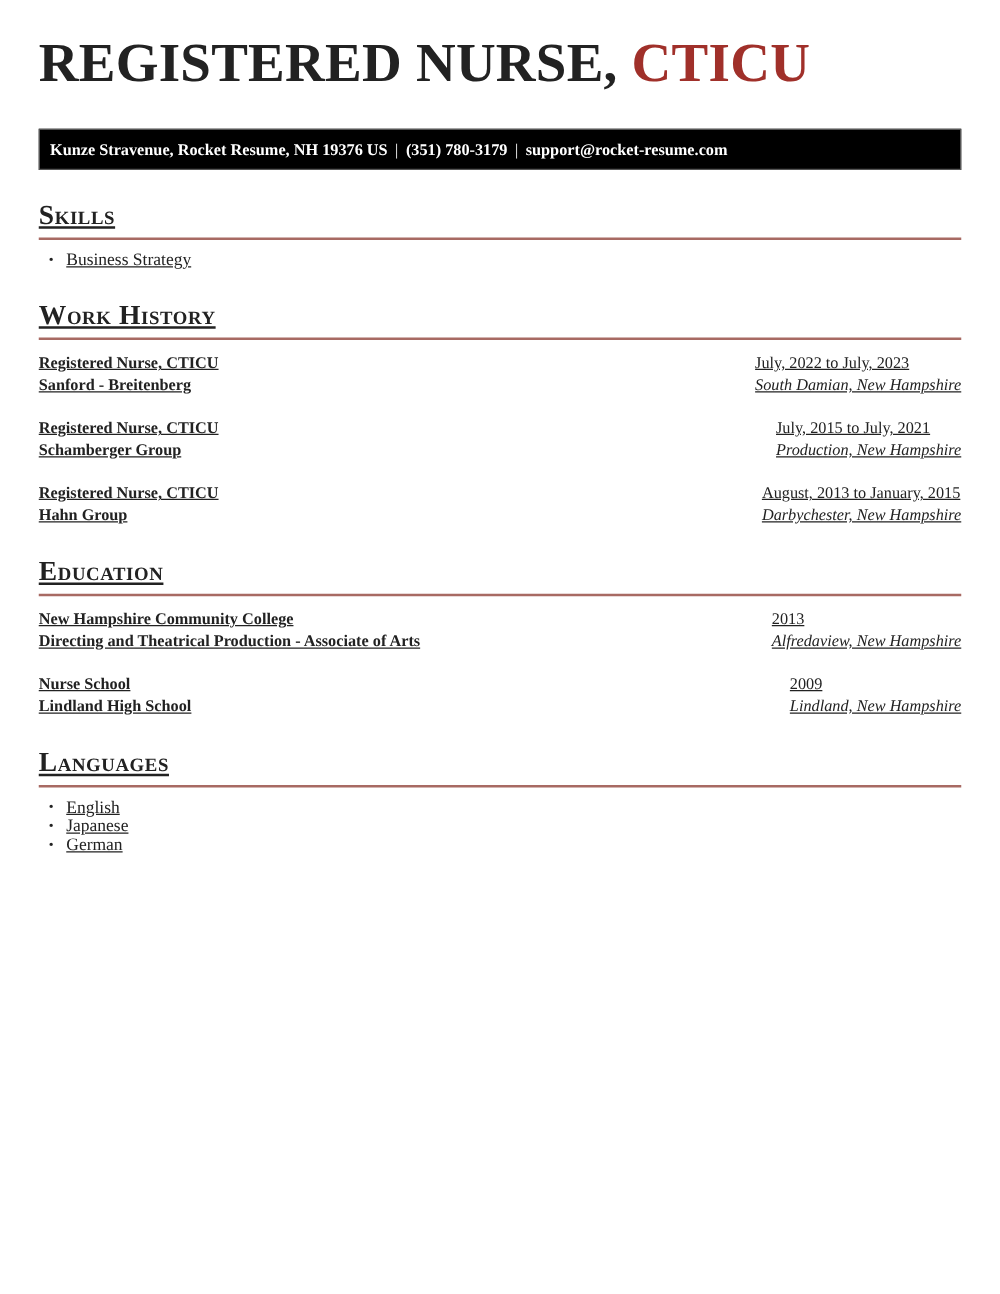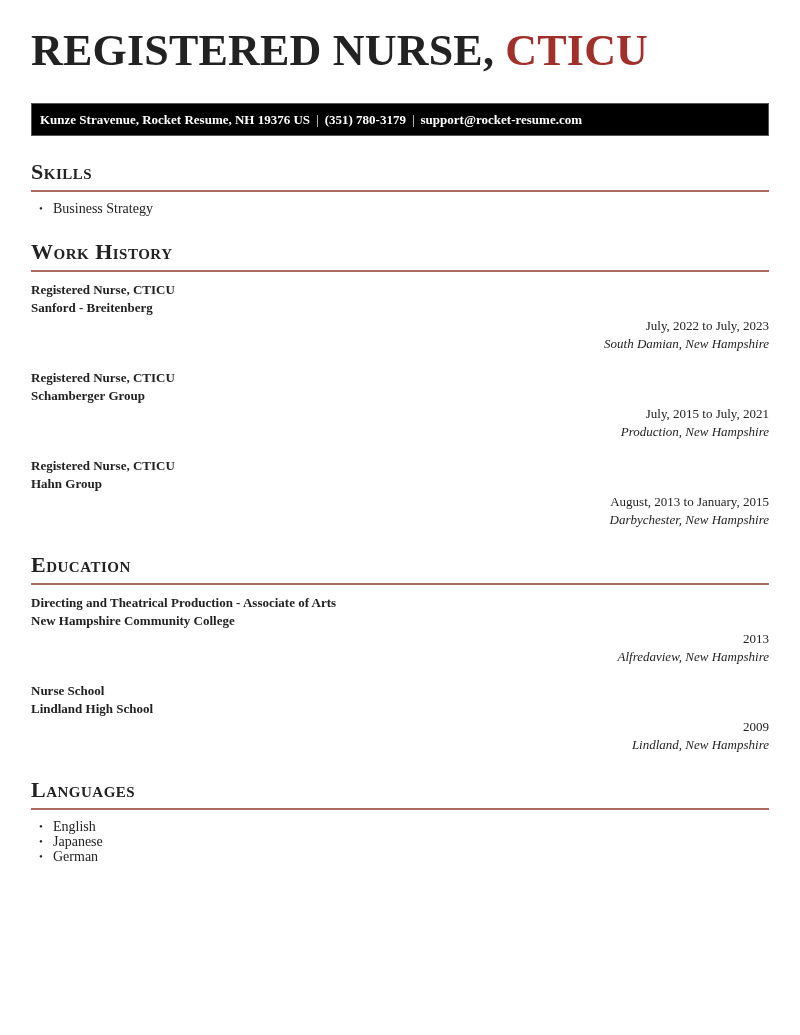--- a/index.html
+++ b/index.html
@@ -46,20 +46,21 @@
       line-height: 31px;
       padding-left: 8px;
       white-space: nowrap;
     }
     .contact-bar .sep {
       padding: 0 6px;
       font-weight: normal;
     }
     .section {
       margin-top: 22px;
+      text-decoration: underline;
     }
     .section-title {
       margin: 0;
       font-size: 22px;
       line-height: 28px;
       font-weight: bold;
       font-variant: small-caps;
       letter-spacing: 0.5px;
       color: #222222;
       padding-bottom: 4px;
@@ -94,22 +95,21 @@
     }
     .entry-left, .entry-right {
       font-size: 13px;
       line-height: 18px;
     }
     .entry-left .line {
       font-weight: bold;
       color: #222222;
     }
     .entry-right {
-      text-align: right;
-      margin-top: 36px;
+      text-align: left;
     }
     .entry-right .date {
       color: #222222;
     }
     .entry-right .location {
       font-style: italic;
       color: #222222;
     }
   </style>
 </head>
@@ -165,22 +165,22 @@
         <div class="location">Darbychester, New Hampshire</div>
       </div>
     </div>
   </section>
 
   <section class="section">
     <h2 class="section-title">Education</h2>
 
     <div class="entry">
       <div class="entry-left">
+        <div class="line">New Hampshire Community College</div>
         <div class="line">Directing and Theatrical Production - Associate of Arts</div>
-        <div class="line">New Hampshire Community College</div>
       </div>
       <div class="entry-right">
         <div class="date">2013</div>
         <div class="location">Alfredaview, New Hampshire</div>
       </div>
     </div>
 
     <div class="entry">
       <div class="entry-left">
         <div class="line">Nurse School</div>

